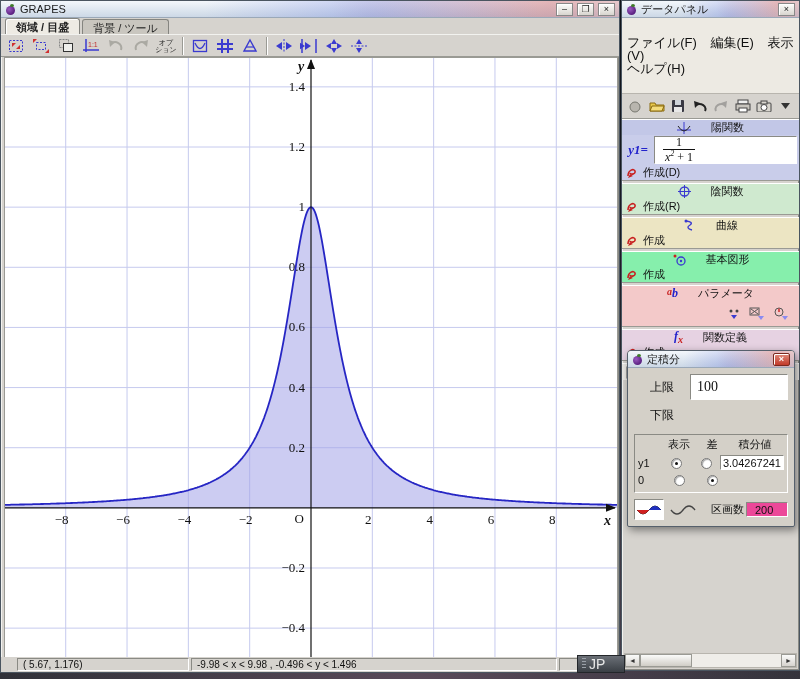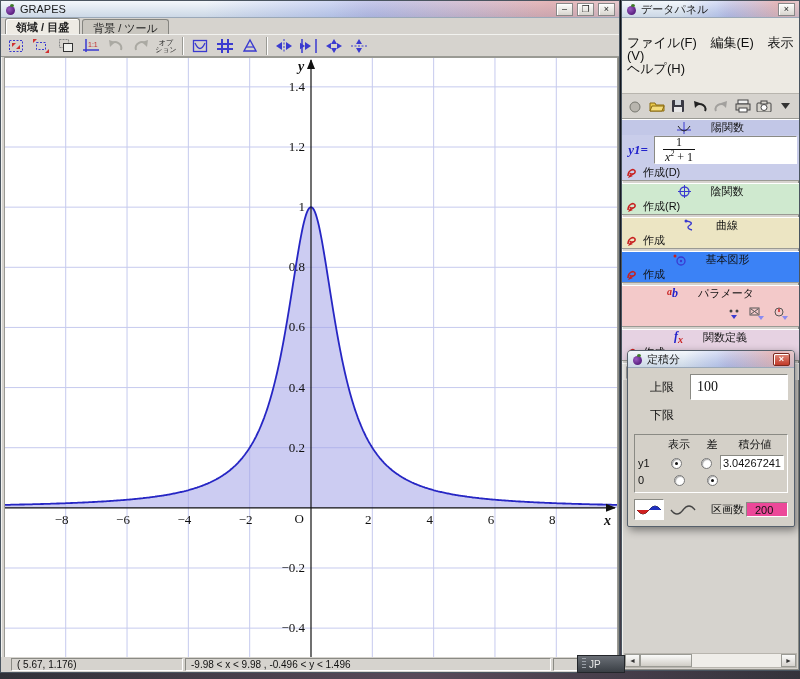--- a/index.html
+++ b/index.html
@@ -48,21 +48,21 @@
   .toolbar { height:23px; display:flex; align-items:center; gap:1px; padding:1px 3px;
     border-top:1px solid #f2f2ef; border-bottom:1px solid #9a9a94; background:#d6d3ce; }
   .tbtn { width:24px; height:20px; display:flex; align-items:center; justify-content:center;
     border:1px solid transparent; }
   .tbtn.disabled { opacity:.45; }
   .tsep { width:2px; height:18px; border-left:1px solid #9a9a94; border-right:1px solid #fff; margin:0 3px; }
   .opt-btn { font-size:7px; line-height:7px; text-align:center; color:#222; width:26px; }
   .graph-wrap { position:absolute; left:3px; top:56px; width:614px; height:601px;
     background:#fff; border:1px solid #9a9a94; }
   .statusbar { position:absolute; left:0; bottom:0; width:100%; height:15px;
-    display:flex; gap:2px; padding:1px 10px; background:#d6d3ce; font-size:10px; }
+    display:flex; gap:2px; padding:1px 16px; background:#d6d3ce; font-size:10px; }
   .scell { border:1px solid; border-color:#8a8a84 #fff #fff #8a8a84; background:#d6d3ce;
     padding:0 5px; line-height:11px; white-space:nowrap; overflow:hidden; }
   
   #data-panel { left:621px; top:0; width:179px; height:671px; }
   .menubar { background:#edeae3; border-bottom:1px solid #b8b5ae; padding:18px 5px;
     line-height:13px; font-size:13px; }
   .menubar span { margin-right:10px; }
   .ptoolbar { height:25px; display:flex; align-items:center; gap:3px; padding:0 4px;
     border-bottom:1px solid #9a9a94; background:#d6d3ce; }
   .pbtn { width:20px; height:19px; display:flex; align-items:center; justify-content:center; }
@@ -123,21 +123,21 @@
   .dlg-bottom { display:flex; align-items:center; margin-top:6px; gap:4px; }
   .wavebtn { width:30px; height:21px; display:flex; align-items:center; justify-content:center; }
   .wavebtn.pressed { background:#fff; border:1px solid; border-color:#8a8a84 #fff #fff #8a8a84; }
   .wavebtn.flat { border:1px solid transparent; }
   .kukaku { margin-left:auto; display:flex; align-items:center; gap:2px; font-size:11px; }
   .kukaku .kval { width:42px; background:#ec4899; border:1px solid; border-color:#8a8a84 #fff #fff #8a8a84;
     height:15px; font-size:11px; padding:1px 8px; }
   
   #jpbar { position:absolute; left:577px; top:655px; width:48px; height:18px; z-index:20;
     background:linear-gradient(#6a6f76,#3a3f45); border:1px solid #23262a;
-    color:#e8e8e8; font-size:10px; display:flex; align-items:center; gap:3px; padding:0 4px; }
+    color:#e8e8e8; font-size:14px; display:flex; align-items:center; gap:3px; padding:0 4px; }
   .grip { width:4px; height:12px;
     background:repeating-linear-gradient(#9aa0a8 0 1px, transparent 1px 3px); }
   svg text { user-select:none; }
 </style>
 </head>
 <body>
 
 <div class="window" id="main-win">
   <div class="titlebar">
     <span class="grape"></span>
@@ -427,21 +427,21 @@
       </div>
       <div class="sec-row">
         <svg class="pen-icon" viewBox="0 0 13 12">
           <path d="M2,9 C2,3 8,1 9,4 C10,7 5,8 4,6" fill="none" stroke="#c82020" stroke-width="1.6"></path>
           <polygon points="2,11 7,9 4,7" fill="#c82020"></polygon>
           </svg>
         <span>作成</span>
       </div>
     </div>
 
-    <div class="section" style="background:#3b82f6">
+    <div class="section" style="background:#86efac">
       <div class="sec-head">
         <svg width="14" height="13">
           <circle cx="3" cy="3" r="1.5" fill="#c82020"></circle>
           <circle cx="9" cy="8" r="4" fill="none" stroke="#3a3ad0" stroke-width="1.3"></circle>
           <circle cx="9" cy="8" r="1.2" fill="#3a3ad0"></circle>
           </svg>
         <span>基本図形</span>
       </div>
       <div class="sec-row">
         <svg class="pen-icon" viewBox="0 0 13 12">

